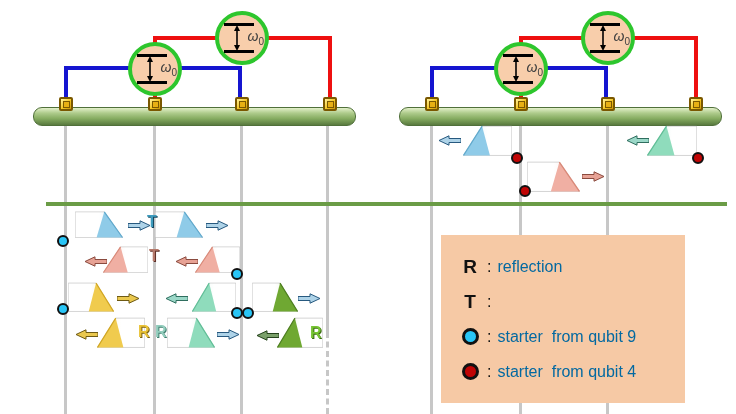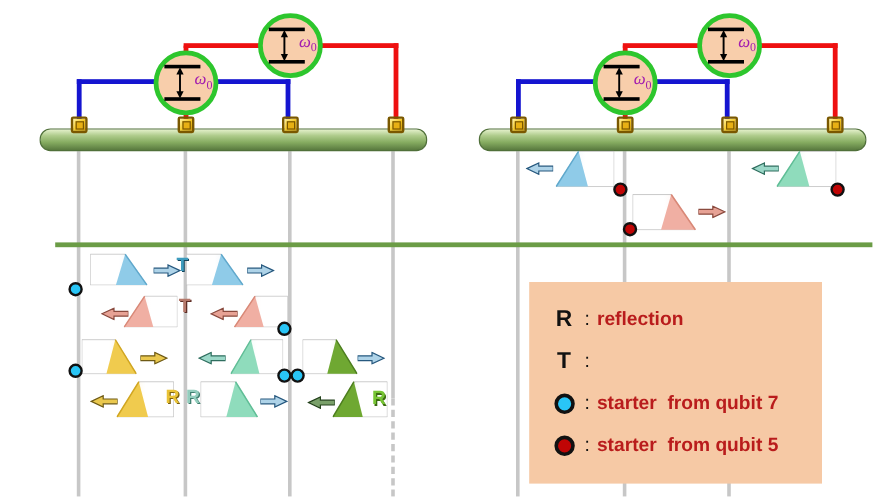--- a/index.html
+++ b/index.html
@@ -14,34 +14,34 @@
        border:1px solid #50703A;}
   .coupler{position:absolute;width:14px;height:14px;box-sizing:border-box;border-radius:2px;z-index:2;
        background:linear-gradient(135deg,#FFF2A0,#F4C520 55%,#C8940A);border:2px solid #7A5800;}
   .coupler::after{content:"";position:absolute;left:2px;top:2px;width:5px;height:5px;
        background:#E8B014;border:1px solid #7A5800;}
   .qubit{position:absolute;width:46px;height:46px;border:4px solid #2DC62D;border-radius:50%;
        background:#F8CEAB;z-index:3;}
   .lvl{position:absolute;left:5px;width:30px;height:3px;background:#000;}
   .lvl-top{top:8px}.lvl-bot{bottom:8px}
   .lvl-arrow{position:absolute;left:13px;top:10px;}
-  .omega{position:absolute;right:1px;top:13px;font-size:14px;color:#a21caf;
-       font-family:Liberation Serif, serif;font-style:italic;}
+  .omega{position:absolute;right:1px;top:13px;font-size:14px;color:#404040;
+       font-family:Liberation Sans, sans-serif;font-style:italic;}
   .omega sub{font-size:10px;font-style:normal;}
   .pulse{position:absolute;z-index:3;}
   .arrowsvg{position:absolute;z-index:3;}
   .letter{position:absolute;z-index:4;font-weight:bold;font-size:16px;line-height:1;}
   .dot{position:absolute;width:8px;height:8px;border-radius:50%;border:2px solid #111;z-index:4;}
   .legend{position:absolute;left:441px;top:235px;width:244px;height:168px;background:#F6C9A5;
        box-sizing:border-box;padding:14px 0 0 14px;z-index:5;}
   .legend-row{display:flex;align-items:center;height:35px;}
   .legend-sym{width:30px;display:flex;justify-content:center;align-items:center;
        font-weight:bold;font-size:19px;color:#111;}
   .legend-colon{font-size:16px;color:#111;margin:0 6px 0 2px;}
-  .legend-label{font-size:16px;color:#b91c1c;white-space:pre;font-weight:bold;}
+  .legend-label{font-size:16px;color:#0369a1;white-space:pre;}
   .ldot{width:11px;height:11px;border-radius:50%;border:3px solid #111;display:inline-block;}
 </style>
 </head>
 <body>
 
 <div class="canvas" id="cv">
 
   <div class="qubit" style="left:128px;top:42px">
     <div class="lvl lvl-top"></div>
     <div class="lvl lvl-bot"></div>
@@ -91,28 +91,28 @@
     </div>
     <div class="legend-row">
       <span class="legend-sym">T</span>
       <span class="legend-colon">:</span>
     </div>
     <div class="legend-row">
       <span class="legend-sym">
           <span class="ldot" style="background: rgb(41, 197, 246);"></span>
         </span>
       <span class="legend-colon">:</span>
-      <span class="legend-label">starter  from qubit 7</span>
+      <span class="legend-label">starter  from qubit 9</span>
     </div>
     <div class="legend-row">
       <span class="legend-sym">
           <span class="ldot" style="background: rgb(192, 5, 5);"></span>
         </span>
       <span class="legend-colon">:</span>
-      <span class="legend-label">starter  from qubit 5</span>
+      <span class="legend-label">starter  from qubit 4</span>
     </div>
   </div>
 
 <div class="vline" style="left: 64px; top: 126px; height: 288px;"></div>
     <div class="vline" style="left: 153px; top: 126px; height: 288px;"></div>
     <div class="vline" style="left: 240px; top: 126px; height: 288px;"></div>
     <div class="vline" style="left: 326px; top: 126px; height: 206px;"></div>
     <div class="vline dashed" style="left: 326px; top: 332px; height: 82px;"></div>
     <div class="vline" style="left: 430px; top: 126px; height: 288px;"></div>
     <div class="vline" style="left: 519px; top: 126px; height: 110px;"></div>

